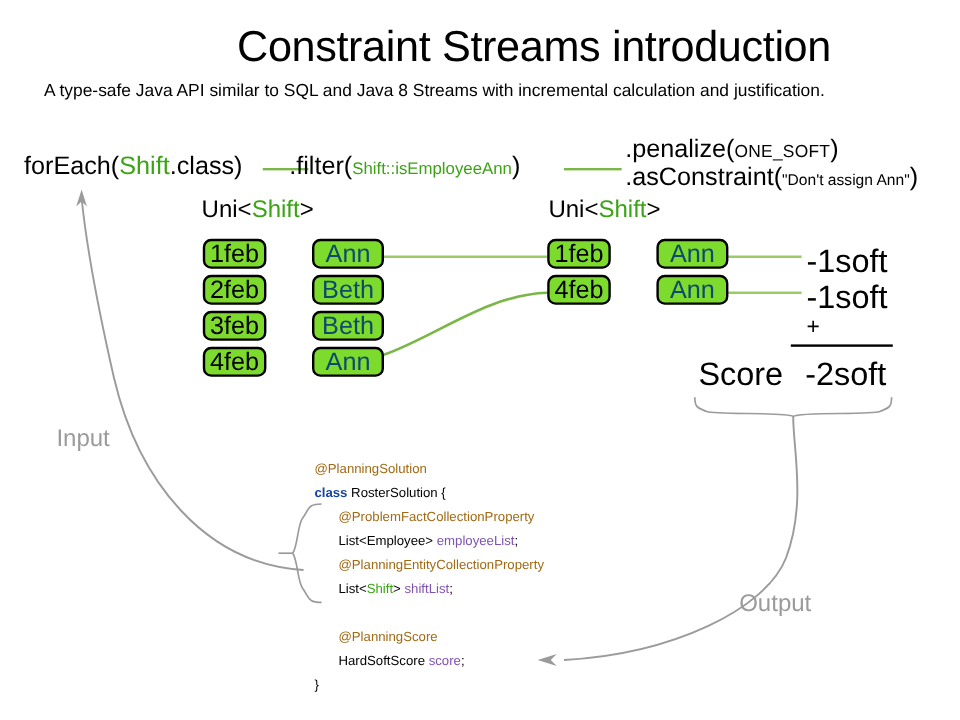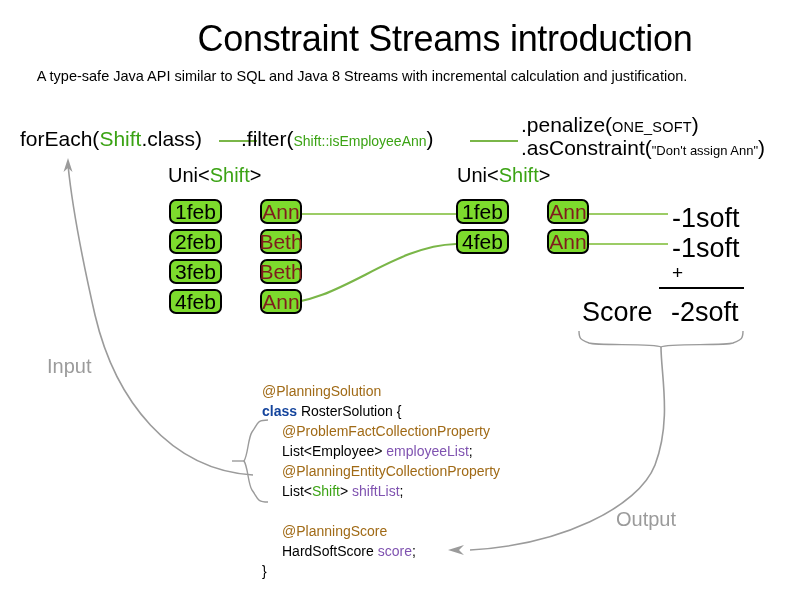--- a/index.html
+++ b/index.html
@@ -81,21 +81,21 @@
     border-radius: 7px;
     display: flex;
     align-items: center;
     justify-content: center;
     box-sizing: border-box;
     font-size: 21px;
     font-family: "Liberation Sans Narrow", "Liberation Sans", sans-serif;
     line-height: 1;
   }
   .cell.date { width: 53px; color: #000; }
-  .cell.name { width: 42px; color: #7f1d1d; margin-left: -2px; }
+  .cell.name { width: 60px; color: #0c4a6e; margin-left: -2px; }
 
   #leftgroup { left: 169px; top: 199px; }
   #rightgroup { left: 456px; top: 199px; }
 
   
   #flowsvg { left: 0; top: 0; }
 
   
   .scoretext {
     font-size: 27px;
@@ -105,41 +105,41 @@
   #soft1 { left: 672px; top: 203px; }
   #soft2 { left: 672px; top: 233px; }
   #plus  { left: 672px; top: 262px; font-size: 19px; }
   #sumbar { left: 659px; top: 287px; width: 85px; height: 2px; background: #000; }
   #scorelabel { left: 582px; top: 297px; }
   #total { left: 671px; top: 297px; }
 
   
   #code {
     left: 262px; top: 381px;
-    font-size: 14px;
+    font-size: 11px;
     font-family: "Liberation Sans Narrow", "Liberation Sans", sans-serif;
     line-height: 20px;
     white-space: pre;
     color: #000;
   }
   .ann { color: #a06a16; }
   .kw { color: #14449c; font-weight: bold; }
   .fld { color: #7f52b0; margin-top: 48px; }
   .typ { color: #3ba314; }
   .ind { display: inline-block; width: 20px; }
 
   
   .greylabel {
     font-size: 20px;
     color: #9b9b9b;
     font-family: "Liberation Sans Narrow", "Liberation Sans", sans-serif;
     white-space: nowrap;
   }
   #input-label { left: 47px; top: 355px; }
-  #output-label { left: 616px; top: 508px; }
+  #output-label { left: 616px; top: 492px; }
 </style>
 </head>
 <body>
 
 <div class="abs" id="title">Constraint Streams introduction</div>
 <div class="abs" id="subtitle">A type-safe Java API similar to SQL and Java 8 Streams with incremental calculation and justification.</div>
 
 <div class="abs pipe" id="foreach"><span>forEach(</span><span class="green">Shift</span><span>.class)</span></div>
 
 <div class="abs connector" id="conn1"></div>

